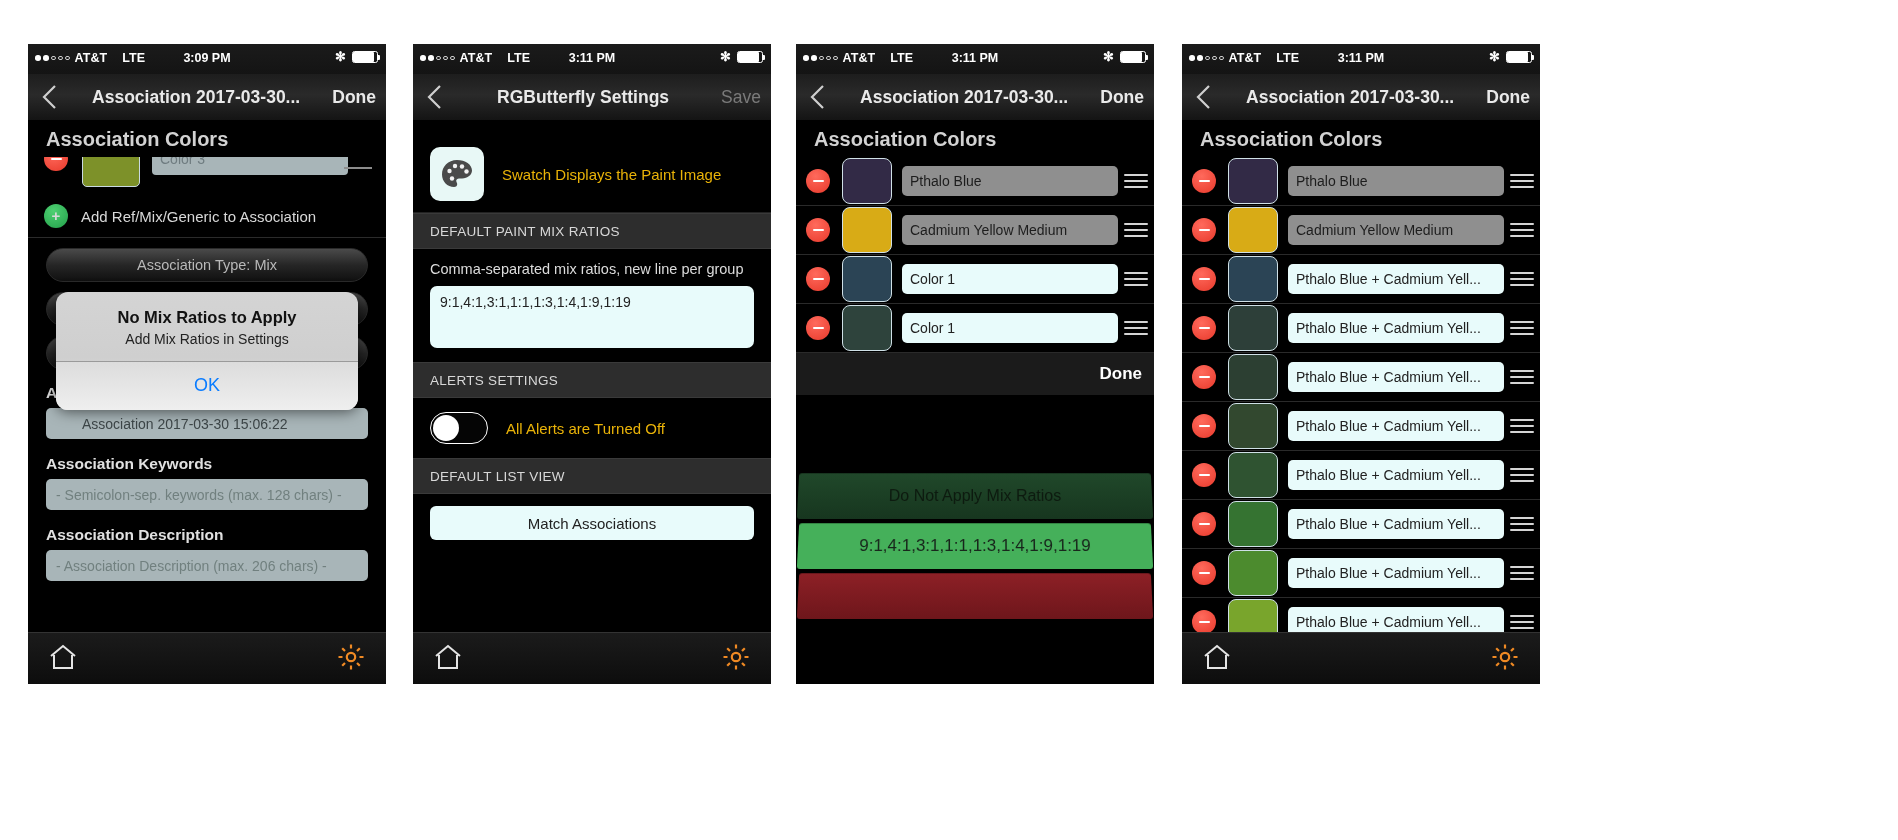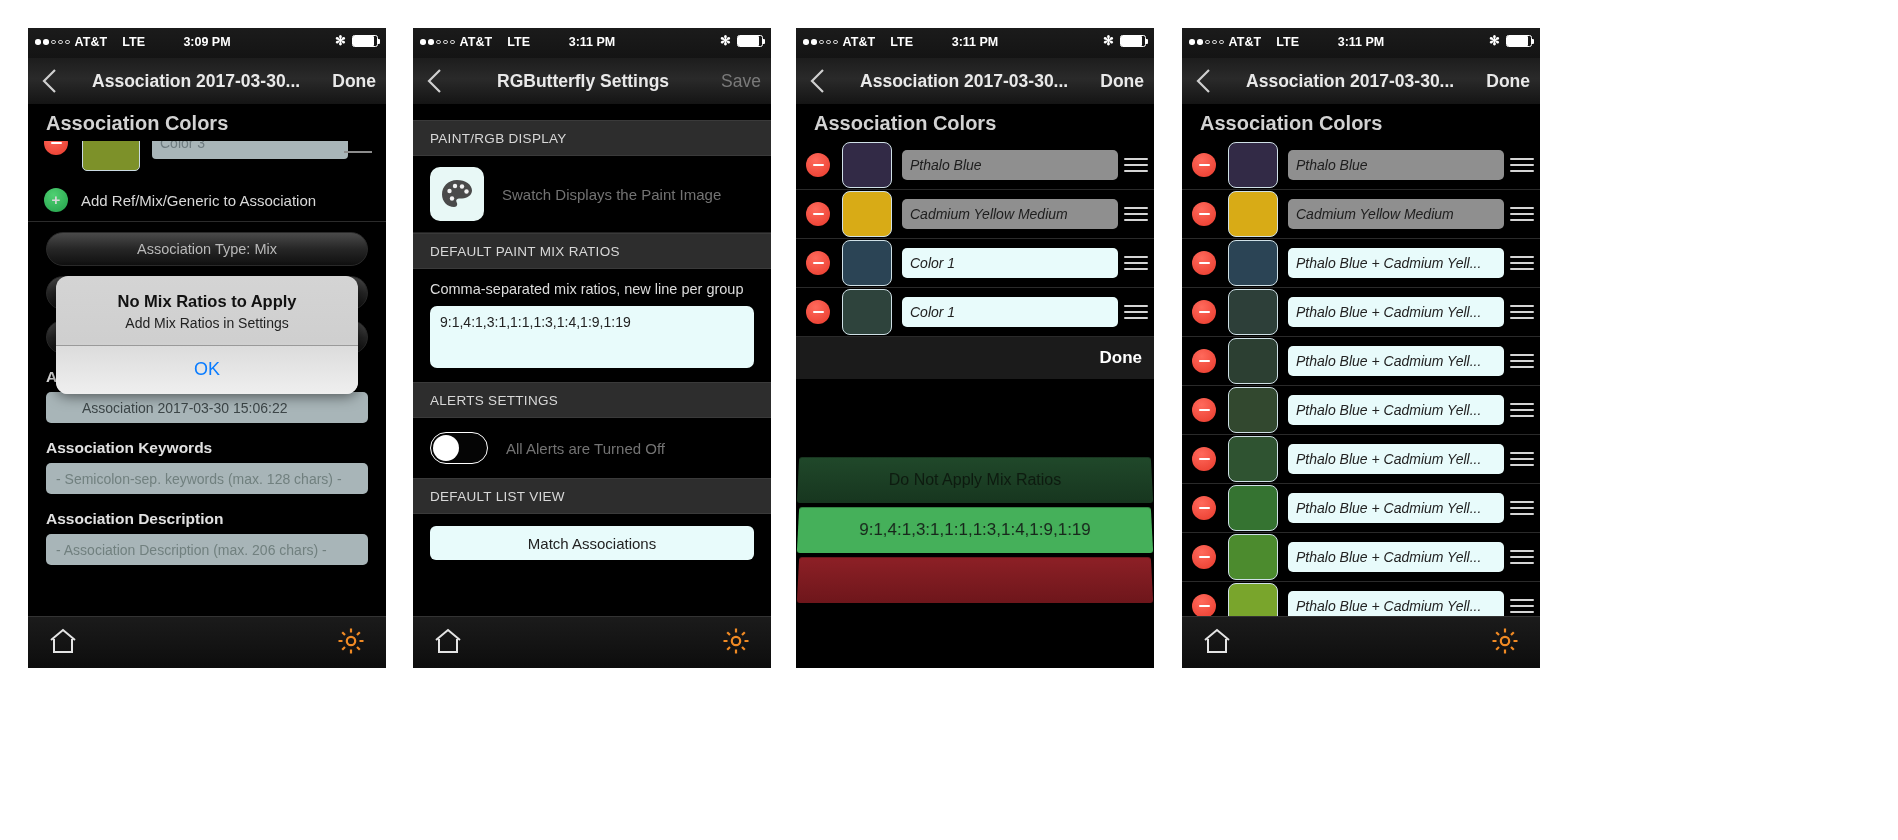--- a/index.html
+++ b/index.html
@@ -9,21 +9,21 @@
     font-family: "Liberation Sans", sans-serif;
     overflow: hidden;
   }
   .stage { position: relative; width: 1898px; height: 840px; background: #fff; }
 
   .phone {
     position: absolute;
     width: 358px; height: 640px;
     background: #000;
     overflow: hidden;
-    top: 28px;
+    top: 44px;
   }
   #phone1 { left: 28px; }
   #phone2 { left: 413px; }
   #phone3 { left: 796px; }
   #phone4 { left: 1182px; }
 
   
   .statusbar {
     height: 30px; position: relative;
     background: linear-gradient(to bottom,#1b1b1b,#141414);
@@ -115,36 +115,36 @@
     position:absolute; left:0; right:0; bottom:0; height:52px;
     background: linear-gradient(to bottom,#1b1b1b,#0d0d0d);
     border-top:1px solid #333;
     display:flex; align-items:center; justify-content:space-between;
     padding: 0 20px;
   }
 
   
   .s2-row { background:#000; display:flex; align-items:center; gap:18px; padding: 11px 0 11px 17px; border-bottom:1px solid #222;}
   .palette-tile { width:54px; height:54px; border-radius:10px; background:#e8f8f6; display:flex; align-items:center; justify-content:center; flex:none;}
-  .s2-row-label { color:#737373; font-size:15px; }
+  .s2-row-label { color:#eab308; font-size:15px; }
   .s2-note { color:#dcdcdc; font-size:14.5px; padding: 12px 0 9px 17px; background:#000; }
   .s2-textarea {
     margin: 0 17px 14px; height: 62px; background:#e8fbfb; border-radius:7px;
     padding: 8px 10px; color:#222; font-size:14px;
   }
   .s2-toggle-row { background:#000; display:flex; align-items:center; gap:18px; padding: 14px 0 14px 17px;}
   .toggle { width:58px; height:32px; border-radius:16px; border:1.6px solid #fff; background:#050505; position:relative; flex:none;}
   .toggle .knob { position:absolute; top:2px; left:2px; width:26px; height:26px; border-radius:50%; background:#fff; }
   .s2-button {
     margin: 12px 17px; height: 34px; background:#e8fbfb; border-radius:6px;
     display:flex; align-items:center; justify-content:center; color:#222; font-size:15px;
   }
 
   
-  .clist { background:#000;font-style:italic; }
+  .clist { background:#000; }
   .crow { display:flex; align-items:center; height:49px; border-bottom:1px solid #2a2a2a; padding-left:10px; }
   .crow .sw { width:50px; height:46px; border-radius:8px; border:1.4px solid #cfe0e6; margin-left:12px; flex:none; }
   .crow .fld {
     margin-left:10px; flex:1; height:30px; border-radius:5px;
     display:flex; align-items:center; padding: 0 8px;
     font-size:14px; color:#222; white-space:nowrap; overflow:hidden;
   }
   .fld.grey { background:#8f8f8f; color:#1d1d1d; }
   .fld.light { background:#e8fbfb; color:#222; }
   .grip { width:36px; display:flex; flex-direction:column; gap:3.4px; align-items:center; justify-content:center; flex:none; }
@@ -289,21 +289,20 @@
         <svg width="17" height="28" viewBox="0 0 17 28">
             <polyline points="14,3 3,14 14,25" fill="none" stroke="#cfcfcf" stroke-width="2.2"></polyline>
           </svg>
       </div>
       <div class="nav-title" data-bind="panel2.nav.title">RGButterfly Settings</div>
       <div class="nav-action dim" data-bind="panel2.nav.action">Save</div>
     </div>
 
     <div style="height:16px;background:#000"></div>
 
-    <div class="grp-hd" data-bind="panel2.groups.0.header">PAINT/RGB DISPLAY</div>
     <div class="s2-row">
       <div class="palette-tile">
         <svg width="36" height="32" viewBox="0 0 36 32">
           <path d="M18 2C9 2 3 8.5 3 16.5 3 23.5 8.5 29 15 29c2.2 0 3.2-1.3 3.2-2.7 0-1.3-1-2.3-1-3.5 0-1.4 1.2-2.4 2.8-2.4h3.1C28.6 20.4 33 17 33 12.6 33 6.6 26.4 2 18 2z" fill="#4a4a4a"></path>
           <circle cx="10.5" cy="13" r="2.2" fill="#f2f2f2"></circle>
           <circle cx="16" cy="8" r="2.2" fill="#f2f2f2"></circle>
           <circle cx="23" cy="8.5" r="2.2" fill="#f2f2f2"></circle>
           <circle cx="27.5" cy="13.5" r="2.2" fill="#f2f2f2"></circle>
           <circle cx="13" cy="20.5" r="2.2" fill="#f2f2f2"></circle>
         </svg>

